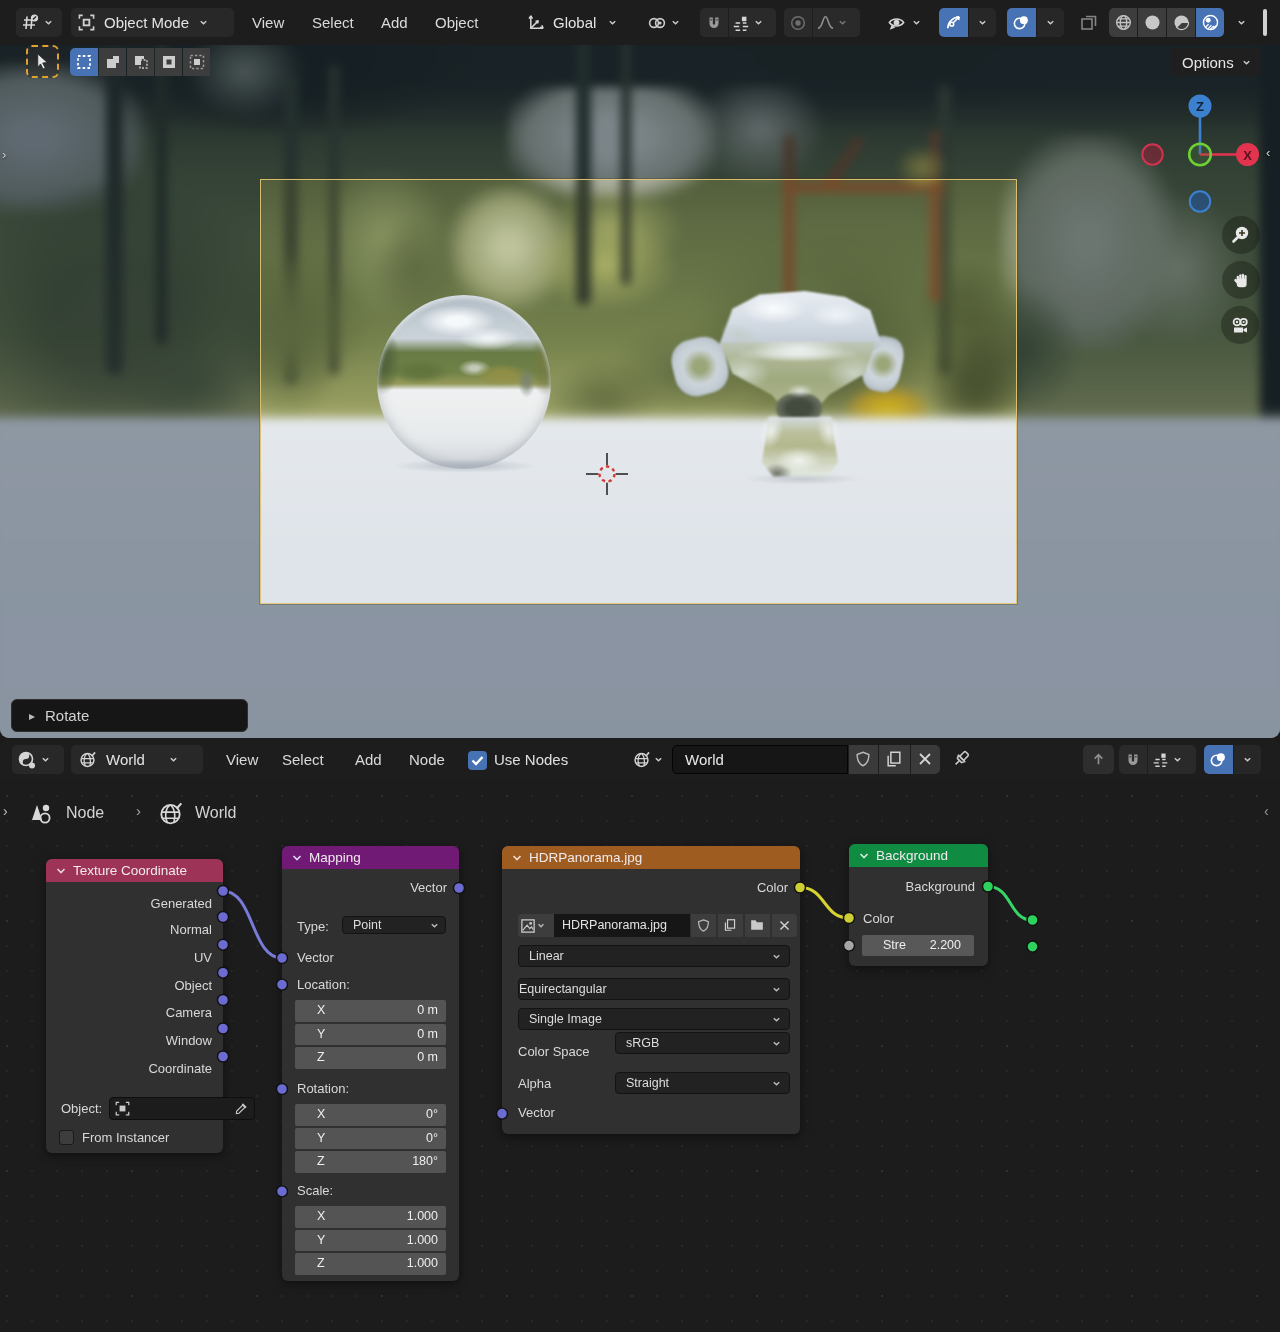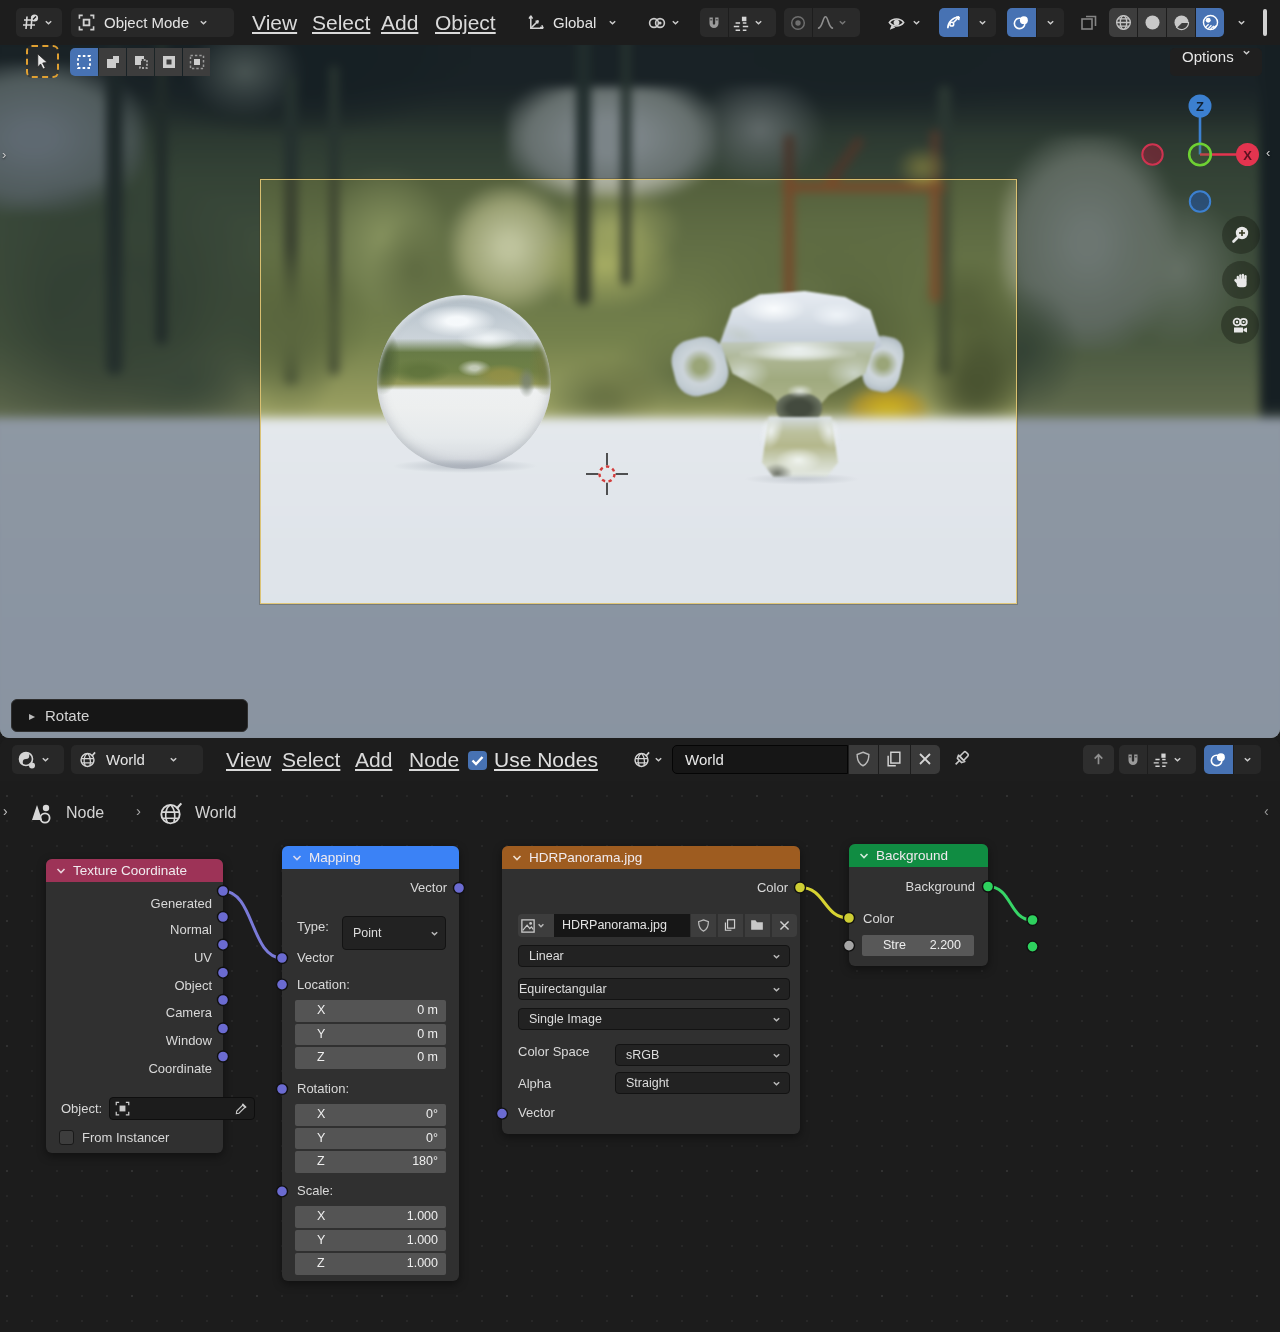--- a/index.html
+++ b/index.html
@@ -6,21 +6,21 @@
   html,body { width:1280px; height:1332px; background:#1b1b1b; overflow:hidden;
     font-family:"Liberation Sans", sans-serif; }
   .abs { position:absolute; }
   #stage { position:relative; width:1280px; height:1332px; }
 
   
   #topbar { position:absolute; left:0; top:0; width:1280px; height:45px; background:#1d1d1d; }
   .hbtn { position:absolute; top:8px; height:29px; background:#282828; border-radius:5px;
           display:flex; align-items:center; color:#e3e3e3; font-size:15px; }
   .menu { position:absolute; top:8px; height:29px; display:flex; align-items:center;
-          color:#dadada; font-size:21px;text-decoration:underline; }
+          color:#dadada; font-size:15px; }
   .chev { width:9px; height:9px; display:inline-block; }
 
   
   #vp { position:absolute; left:0; top:45px; width:1280px; height:693px; overflow:hidden;
         border-radius:0 0 9px 9px; background:#44483a; }
   #vpbg { position:absolute; left:-10px; top:-10px; width:1300px; height:712px; filter:blur(5px); }
   .dim { position:absolute; background:rgba(2,20,44,0.38); }
 
   
   #shbar { position:absolute; left:0; top:738px; width:1280px; height:43px; background:#1d1d1d;
@@ -385,21 +385,21 @@
           <path d="M2 2 H14 V14 H2 Z M5.5 5.5 V10.5 H10.5 V5.5 Z" fill="#cdcdcd" fill-rule="evenodd"></path>
         </svg>
     </div>
     <div class="abs" style="left:183px; top:3px; width:27px; height:28px; background:#3d3d3d; display:flex; align-items:center; justify-content:center;">
       <svg width="16" height="16" viewBox="0 0 16 16">
           <rect x="1.5" y="1.5" width="13" height="13" fill="none" stroke="#9a9a9a" stroke-width="1.5" stroke-dasharray="2.4 2"></rect>
           <rect x="5" y="5" width="6" height="6" fill="#cdcdcd"></rect>
         </svg>
     </div>
 
-    <div class="abs" style="left:1170px; top:3px; width:92px; height:28px; background:#1f1f1f; border-radius:5px; display:flex; color:#e5e5e5; font-size:15px;">
+    <div class="abs" style="left:1170px; top:3px; width:92px; height:28px; background:#1f1f1f; border-radius:5px; display:flex; align-items:center; color:#e5e5e5; font-size:15px;">
       <span style="margin-left:12px;">Options</span>
       <svg class="chev" style="margin-left:8px;" viewBox="0 0 10 10">
           <path d="M2 3.5 L5 6.5 L8 3.5" stroke="#cdcdcd" stroke-width="1.6" fill="none"></path>
         </svg>
     </div>
 
     <svg class="abs" style="left:1135px; top:40px;" width="130" height="135" viewBox="0 0 130 135">
       <line x1="65" y1="69.5" x2="65" y2="21" stroke="#3c80d0" stroke-width="2.6"></line>
       <line x1="65" y1="69.5" x2="112.5" y2="69.5" stroke="#e3344f" stroke-width="2.6"></line>
       <circle cx="65" cy="21" r="11.5" fill="#3c80d0"></circle>
@@ -597,29 +597,29 @@
         <svg class="abs" style="right:6px; top:4px;" width="15" height="15" viewBox="0 0 20 20">
           <path d="M13 4 L16 7 L8 15 L4.5 15.5 L5 12 Z" fill="none" stroke="#c9c9c9" stroke-width="1.5"></path>
           <path d="M12.5 2.5 L17.5 7.5" stroke="#c9c9c9" stroke-width="2"></path>
         </svg>
       </div>
       <div class="abs" style="left:13px; top:271px; width:15px; height:15px; background:#3d3d3d; border:1px solid #191919; border-radius:3px;"></div>
       <div class="sockL" style="left:36px; top:271px;">From Instancer</div>
     </div>
 
     <div class="node" style="left:282px; top:65px; width:177px; height:435px;">
-      <div class="nhead" style="background:#3b82f6;">
+      <div class="nhead" style="background:#701a75;">
         <svg width="10" height="10" viewBox="0 0 10 10">
             <path d="M1.5 3 L5 6.5 L8.5 3" stroke="#d9d9ef" stroke-width="1.6" fill="none"></path>
           </svg>
         <span>Mapping</span>
       </div>
       <div class="sockL" style="right:12px; top:34px;">Vector</div>
       <div class="sockL" style="left:15px; top:73px;">Type:</div>
-      <div class="drop" style="left:60px; top:70px; width:104px; height:34px;">
+      <div class="drop" style="left:60px; top:70px; width:104px; height:18px;">
         <span style="margin-left:10px;">Point</span>
         <svg class="chev" style="position:absolute; right:6px;" viewBox="0 0 10 10">
             <path d="M2 3.5 L5 6.5 L8 3.5" stroke="#bbb" stroke-width="1.6" fill="none"></path>
           </svg>
       </div>
       <div class="sockL" style="left:15px; top:104px;">Vector</div>
       <div class="sockL" style="left:15px; top:131px;">Location:</div>
       <div class="fld" style="left:13px; top:154px; width:151px; height:21.5px;">
           <span style="position:absolute; left:22px; top:3px;">X</span>
           <span style="position:absolute; right:8px; top:3px;">0 m</span>
@@ -716,21 +716,21 @@
             <path d="M2 3.5 L5 6.5 L8 3.5" stroke="#bbb" stroke-width="1.6" fill="none"></path>
           </svg>
         </div>
       <div class="drop" style="left:16px; top:162px; width:272px; height:22px;">
           <span style="margin-left:10px;">Single Image</span>
         <svg class="chev" style="position:absolute; right:8px;" viewBox="0 0 10 10">
             <path d="M2 3.5 L5 6.5 L8 3.5" stroke="#bbb" stroke-width="1.6" fill="none"></path>
           </svg>
         </div>
       <div class="sockL" style="left:16px; top:198px;">Color Space</div>
-      <div class="drop" style="left:113px; top:198px; width:175px; height:22px;">
+      <div class="drop" style="left:113px; top:186px; width:175px; height:22px;">
           <span style="margin-left:10px;">sRGB</span>
         <svg class="chev" style="position:absolute; right:8px;" viewBox="0 0 10 10">
             <path d="M2 3.5 L5 6.5 L8 3.5" stroke="#bbb" stroke-width="1.6" fill="none"></path>
           </svg>
         </div>
       <div class="sockL" style="left:16px; top:230px;">Alpha</div>
       <div class="drop" style="left:113px; top:226px; width:175px; height:22px;">
           <span style="margin-left:10px;">Straight</span>
         <svg class="chev" style="position:absolute; right:8px;" viewBox="0 0 10 10">
             <path d="M2 3.5 L5 6.5 L8 3.5" stroke="#bbb" stroke-width="1.6" fill="none"></path>

